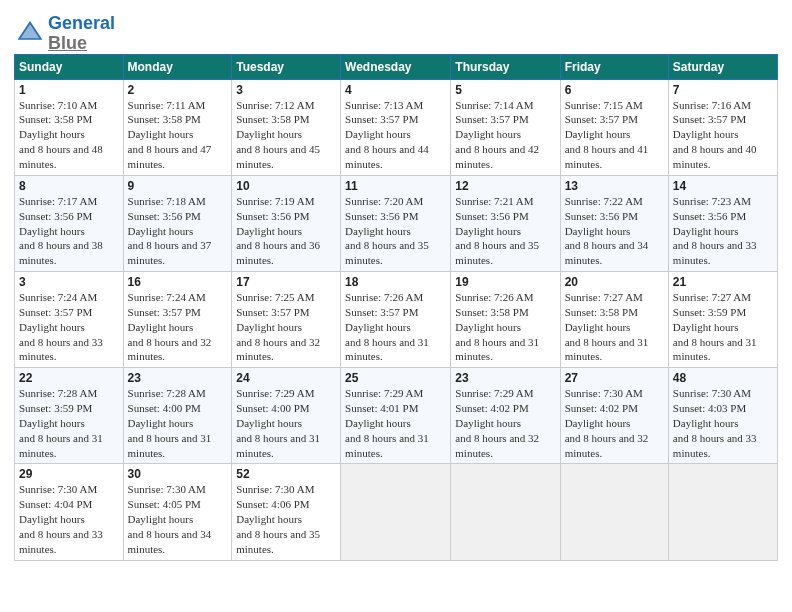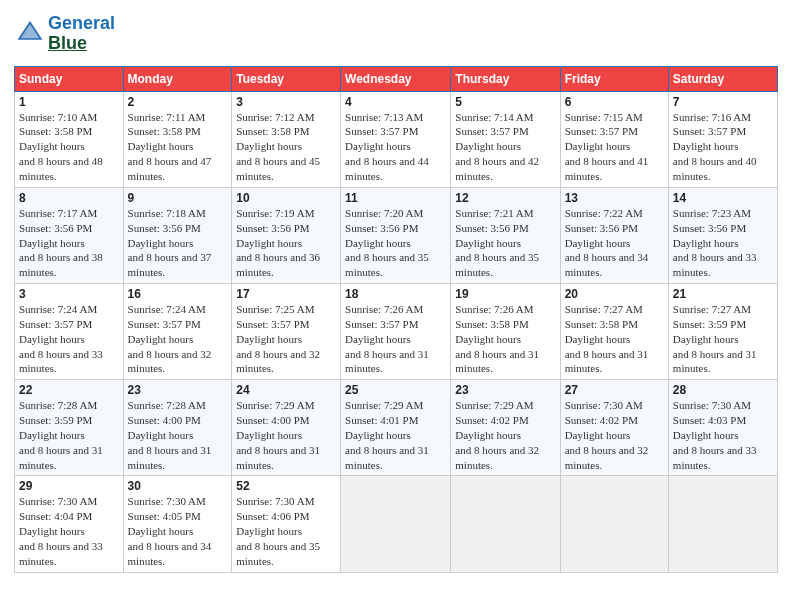--- a/index.html
+++ b/index.html
@@ -11,21 +11,21 @@
       overflow: hidden;
     }
     .container {
       width: 792px;
       padding: 10px 14px 8px 14px;
     }
     .header-row {
       display: flex;
       align-items: flex-start;
       justify-content: space-between;
-      margin-bottom: 12px;
+      margin-bottom: 0;
     }
     .logo {
       display: flex;
       align-items: center;
       margin-top: 4px;
     }
     .logo-text {
       font-size: 18px;
       font-weight: bold;
       color: #333;
@@ -52,21 +52,21 @@
       font-size: 14px;
       color: #555;
       margin-top: 2px;
     }
     table {
       width: 100%;
       border-collapse: collapse;
       font-size: 10.5px;
     }
     thead tr th {
-      background-color: #ef4444;
+      background-color: #0f766e;
       color: #fff;
       font-size: 12px;
       font-weight: bold;
       padding: 5px 4px;
       text-align: left;
       border: 1px solid #2a6eb5;
     }
     tbody tr td {
       border: 1px solid #ccc;
       vertical-align: top;
@@ -104,21 +104,21 @@
       <div>
         <svg class="logo-icon" viewBox="0 0 36 36">
           <polygon points="18,4 34,28 2,28" fill="#2a6eb5"></polygon>
           <polygon points="18,8 30,26 6,26" fill="#fff" opacity="0.5"></polygon>
         </svg>
       </div>
       <div style="margin-left:4px">
         <div class="logo-text">
           <span>General</span>
         </div>
-        <div class="logo-text" style="color:#14532d;text-decoration:underline;">Blue</div>
+        <div class="logo-text" style="color:#737373;text-decoration:underline;">Blue</div>
       </div>
     </div>
     <div class="title-block">
       <div class="month-title"></div>
       <div class="subtitle"></div>
     </div>
   </div>
 
   <table>
     <thead>
@@ -187,21 +187,21 @@
           <td><span class="day-num">23</span>
 <span class="day-info">Sunrise: 7:28 AM<br>Sunset: 4:00 PM<br>Daylight hours<br>and 8 hours and 31 minutes.</span></td>
           <td><span class="day-num">24</span>
 <span class="day-info">Sunrise: 7:29 AM<br>Sunset: 4:00 PM<br>Daylight hours<br>and 8 hours and 31 minutes.</span></td>
           <td><span class="day-num">25</span>
 <span class="day-info">Sunrise: 7:29 AM<br>Sunset: 4:01 PM<br>Daylight hours<br>and 8 hours and 31 minutes.</span></td>
           <td><span class="day-num">23</span>
 <span class="day-info">Sunrise: 7:29 AM<br>Sunset: 4:02 PM<br>Daylight hours<br>and 8 hours and 32 minutes.</span></td>
           <td><span class="day-num">27</span>
 <span class="day-info">Sunrise: 7:30 AM<br>Sunset: 4:02 PM<br>Daylight hours<br>and 8 hours and 32 minutes.</span></td>
-          <td><span class="day-num">28</span>
+          <td><span class="day-num">48</span>
 <span class="day-info">Sunrise: 7:30 AM<br>Sunset: 4:03 PM<br>Daylight hours<br>and 8 hours and 33 minutes.</span></td>
         </tr>
         <tr>
           <td><span class="day-num">29</span>
 <span class="day-info">Sunrise: 7:30 AM<br>Sunset: 4:04 PM<br>Daylight hours<br>and 8 hours and 33 minutes.</span></td>
           <td><span class="day-num">30</span>
 <span class="day-info">Sunrise: 7:30 AM<br>Sunset: 4:05 PM<br>Daylight hours<br>and 8 hours and 34 minutes.</span></td>
           <td><span class="day-num">52</span>
 <span class="day-info">Sunrise: 7:30 AM<br>Sunset: 4:06 PM<br>Daylight hours<br>and 8 hours and 35 minutes.</span></td>
           <td class="empty-cell"></td>

